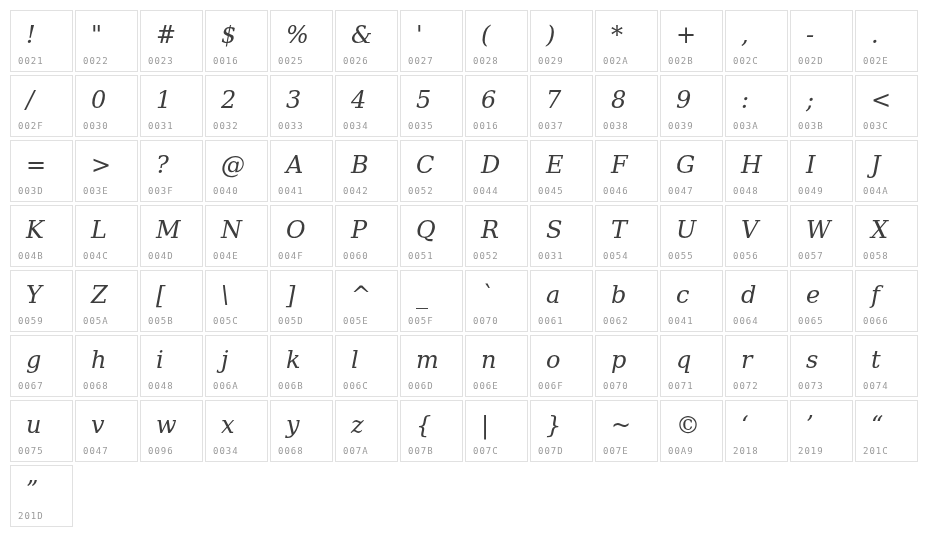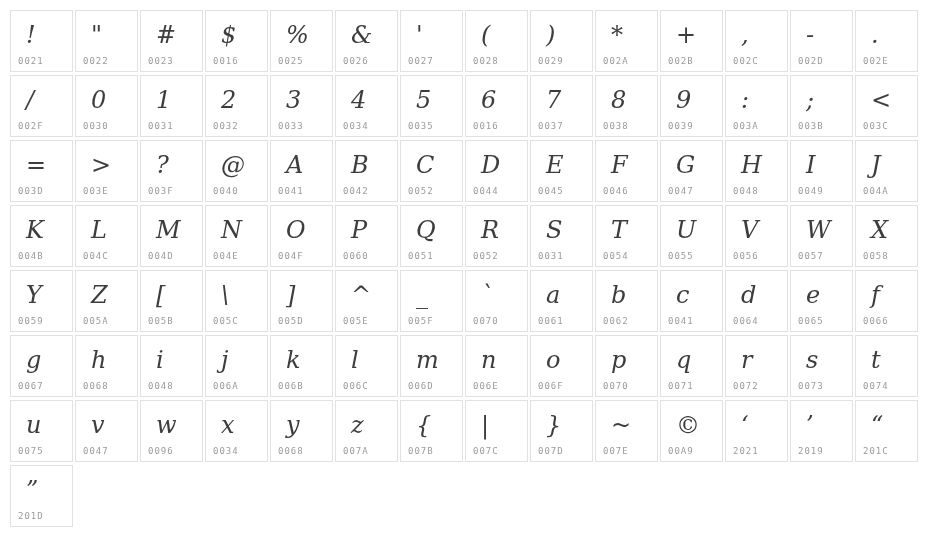--- a/index.html
+++ b/index.html
@@ -529,21 +529,21 @@
     <div class="code">007E</div>
   </div>
 
   <div class="cell">
     <div class="glyph">©</div>
     <div class="code">00A9</div>
   </div>
 
   <div class="cell">
     <div class="glyph">‘</div>
-    <div class="code">2021</div>
+    <div class="code">2018</div>
   </div>
 
   <div class="cell">
     <div class="glyph">’</div>
     <div class="code">2019</div>
   </div>
 
   <div class="cell">
     <div class="glyph">“</div>
     <div class="code">201C</div>

